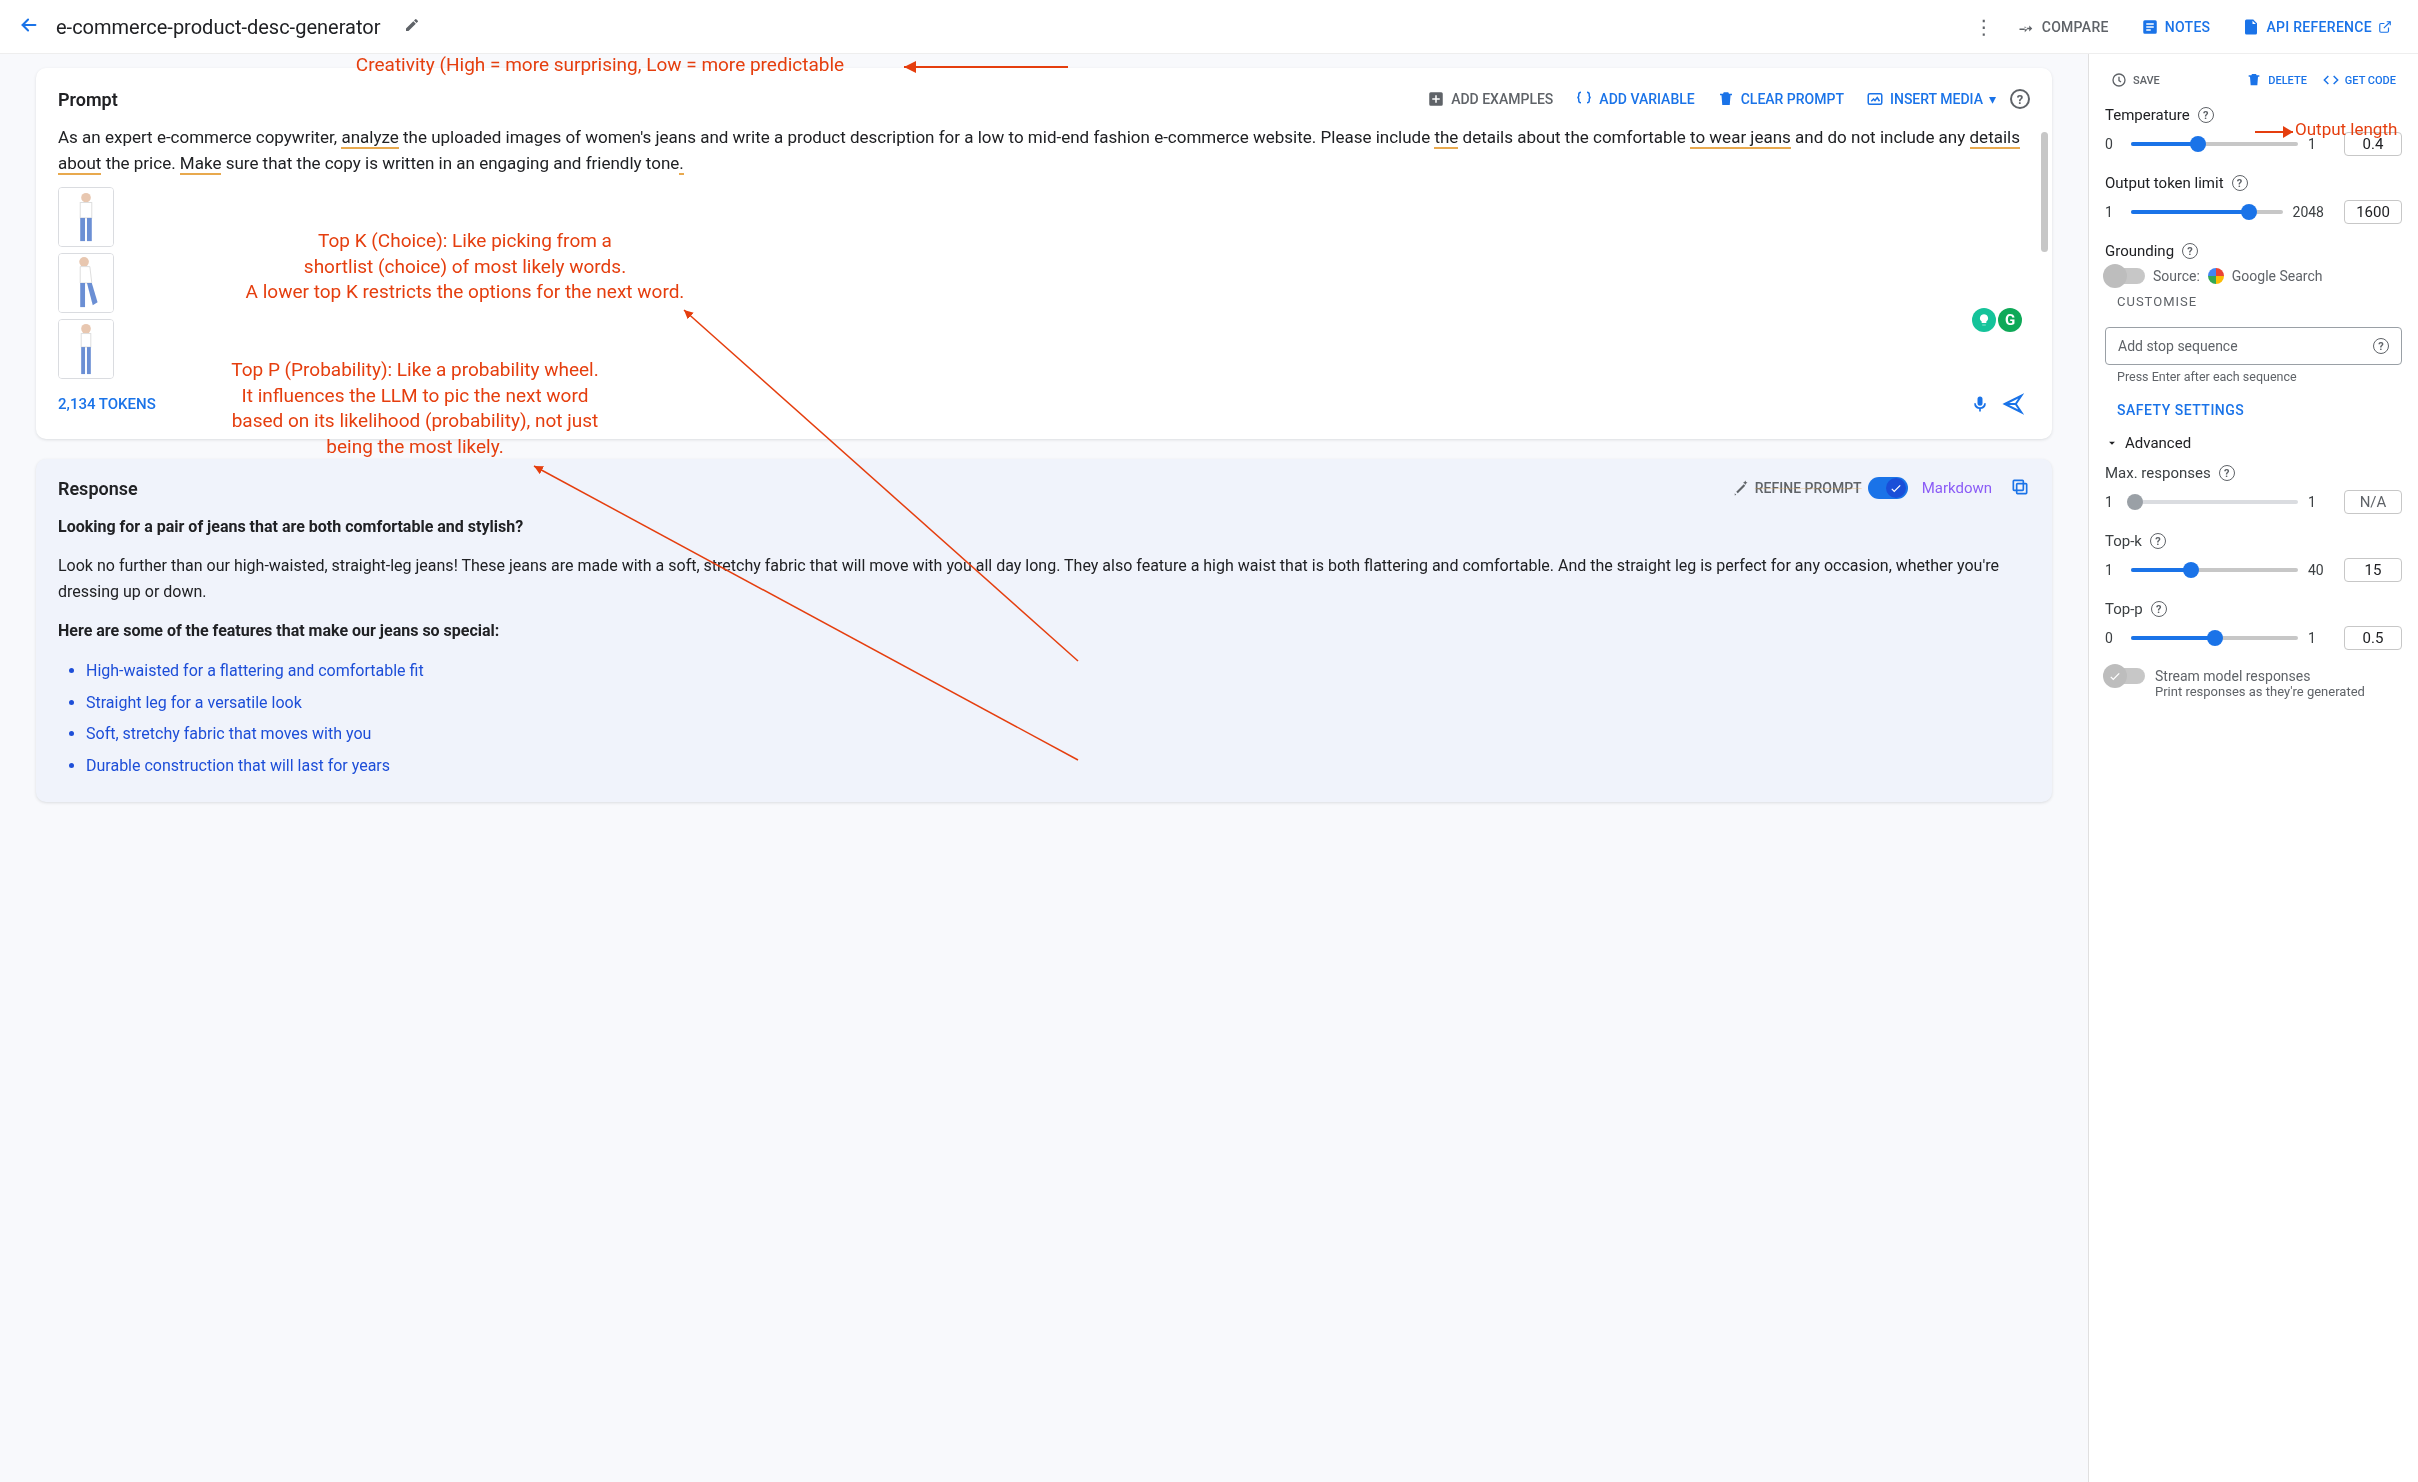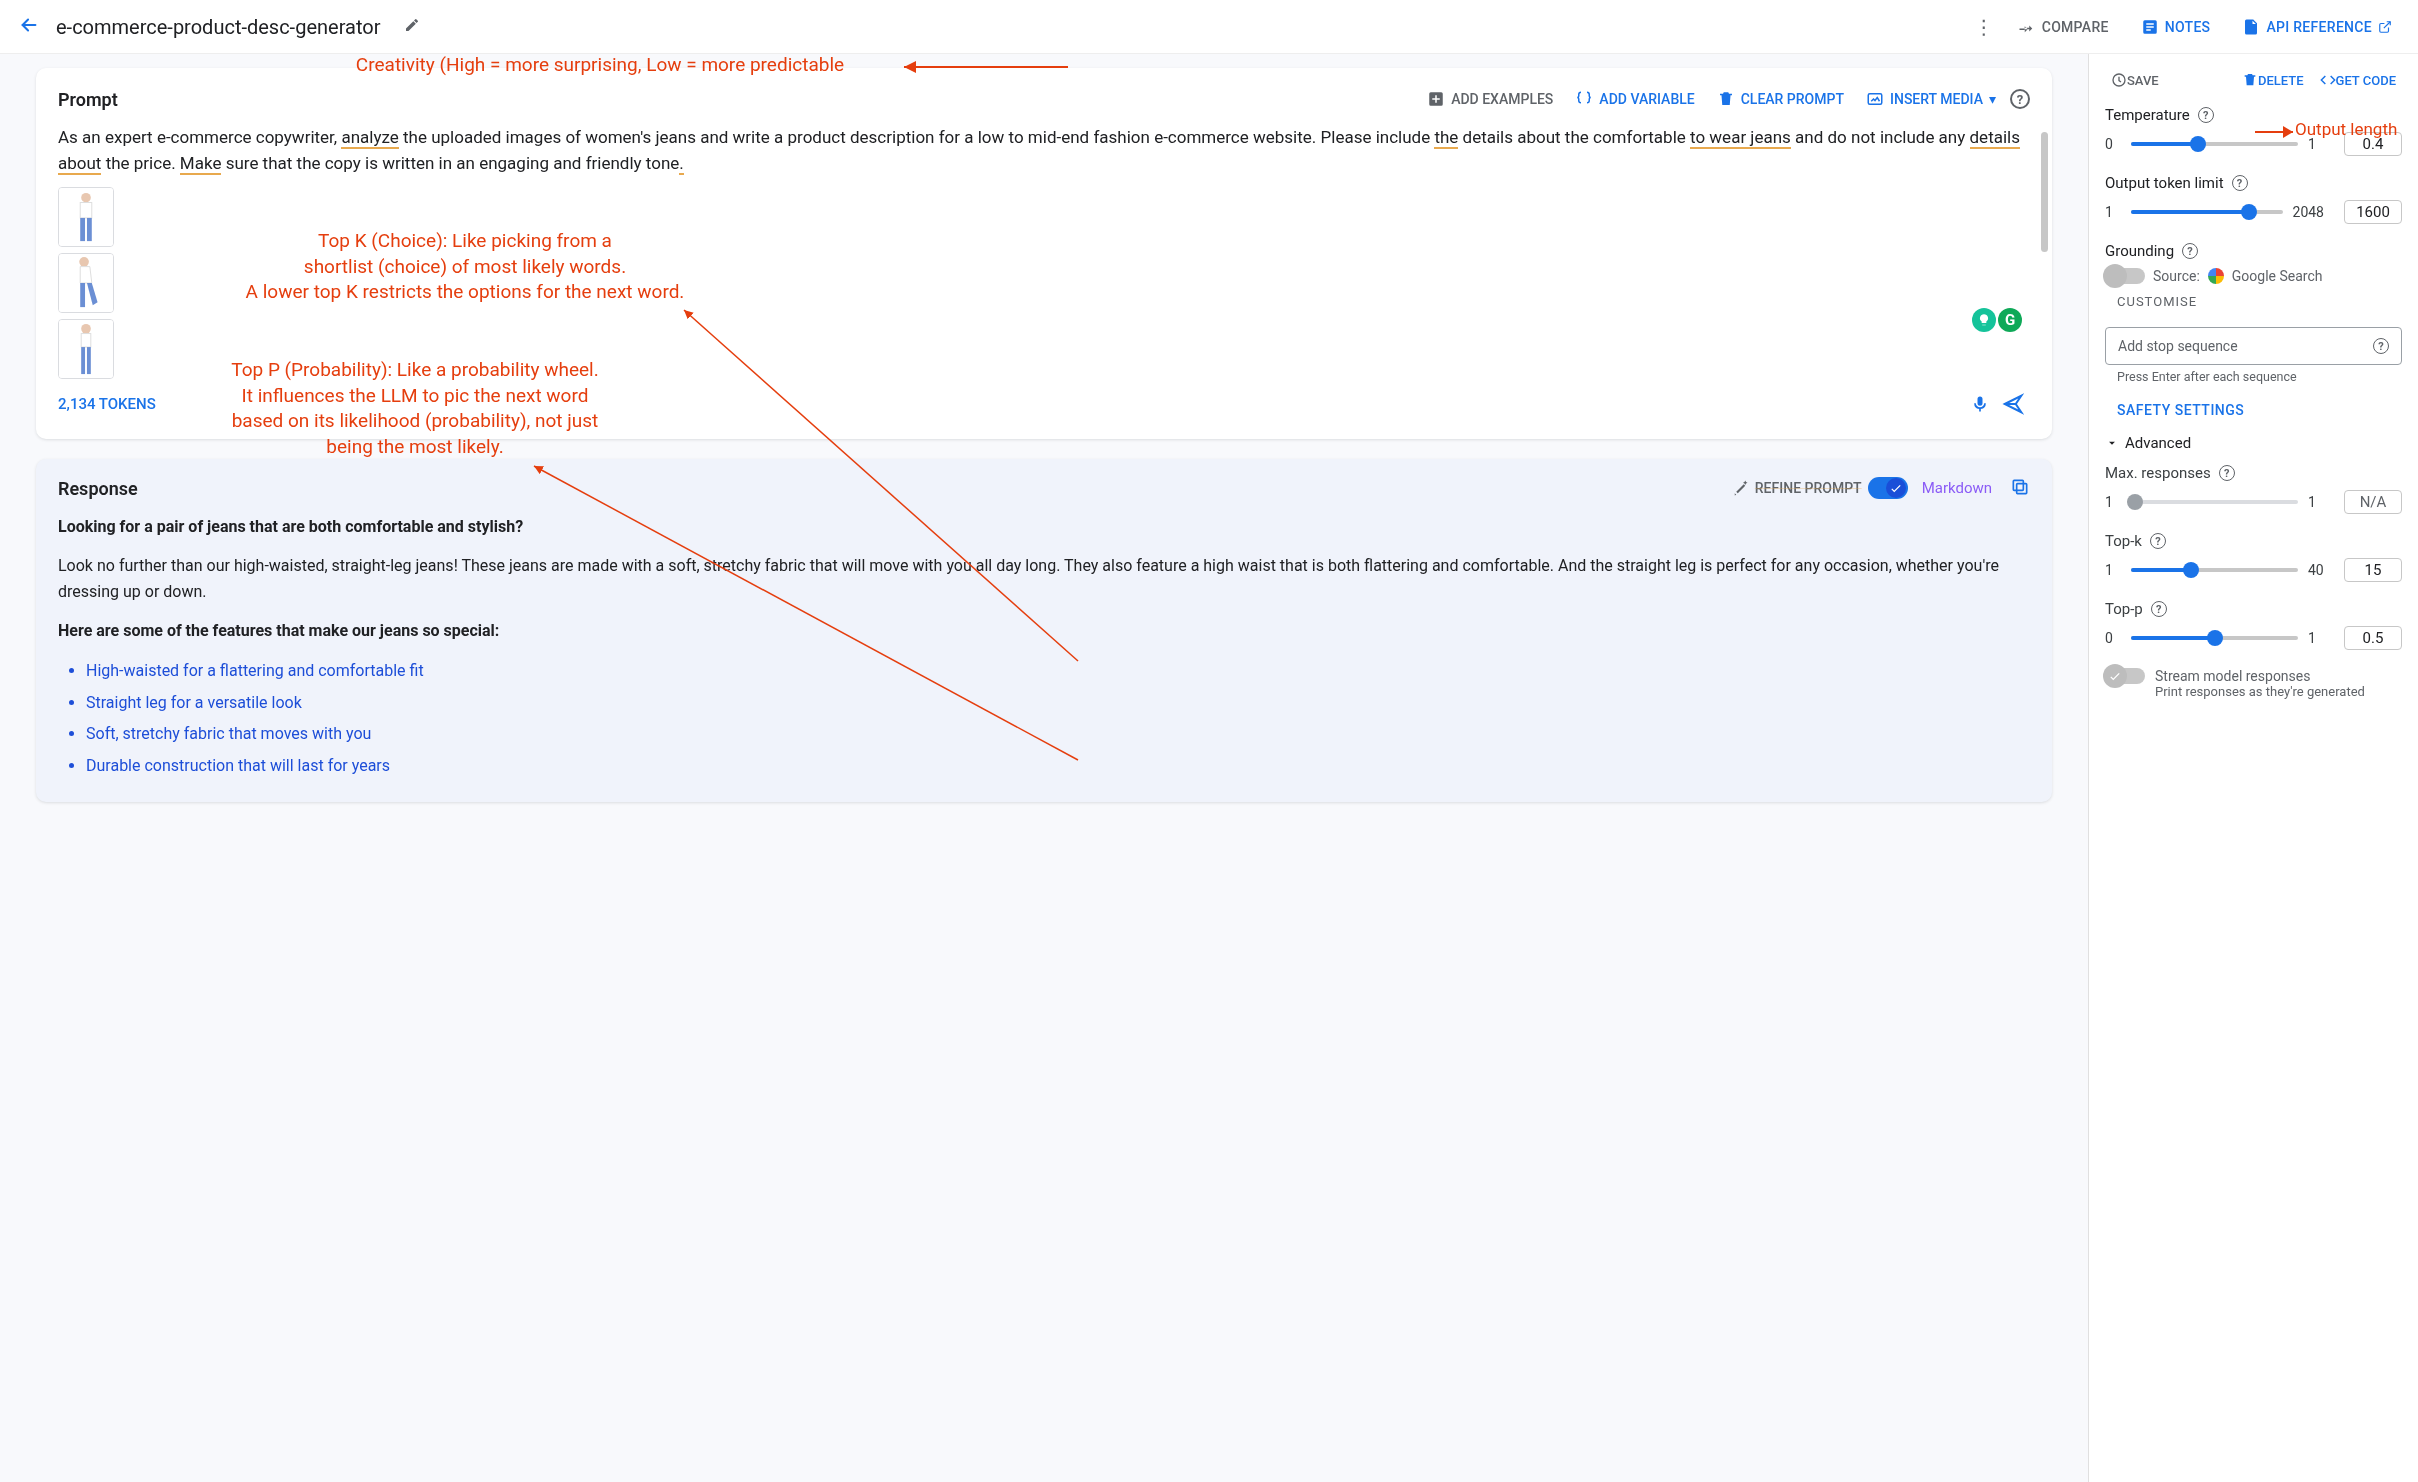--- a/index.html
+++ b/index.html
@@ -130,22 +130,22 @@
     .resbody ul { list-style: disc; padding-left: 28px; color:#5f6368;}
     .resbody ul li { margin-bottom: 6px; color:#1d4ed8;}
 
     
     .panel-top {
       display: flex; align-items:center; gap:4px; margin-bottom: 14px;
     }
     .panel-top .savebtn,
     .panel-top .delbtn,
     .panel-top .codebtn {
-      display:inline-flex; align-items:center; 
-      color:#1a73e8; font-weight:500; font-size:13px;
+      display:inline-flex; align-items:center; gap:6px;
+      color:#1a73e8; font-weight:500; font-size:11px;
       text-transform:uppercase; cursor:pointer; padding:4px 6px;
     }
     .panel-top .savebtn { color:#5f6368; }
     .panel-top .spacer { flex:1; }
 
     .setting { margin-bottom: 18px; }
     .setting .label-row { display:flex; align-items:center; gap:8px; font-size:15px; color:#202124; margin-bottom: 8px;}
     .slider-row { display:flex; align-items:center; gap:10px; }
     .slider-row .min, .slider-row .max { font-size:14px; color:#3c4043; min-width:16px;}
     .slider {

